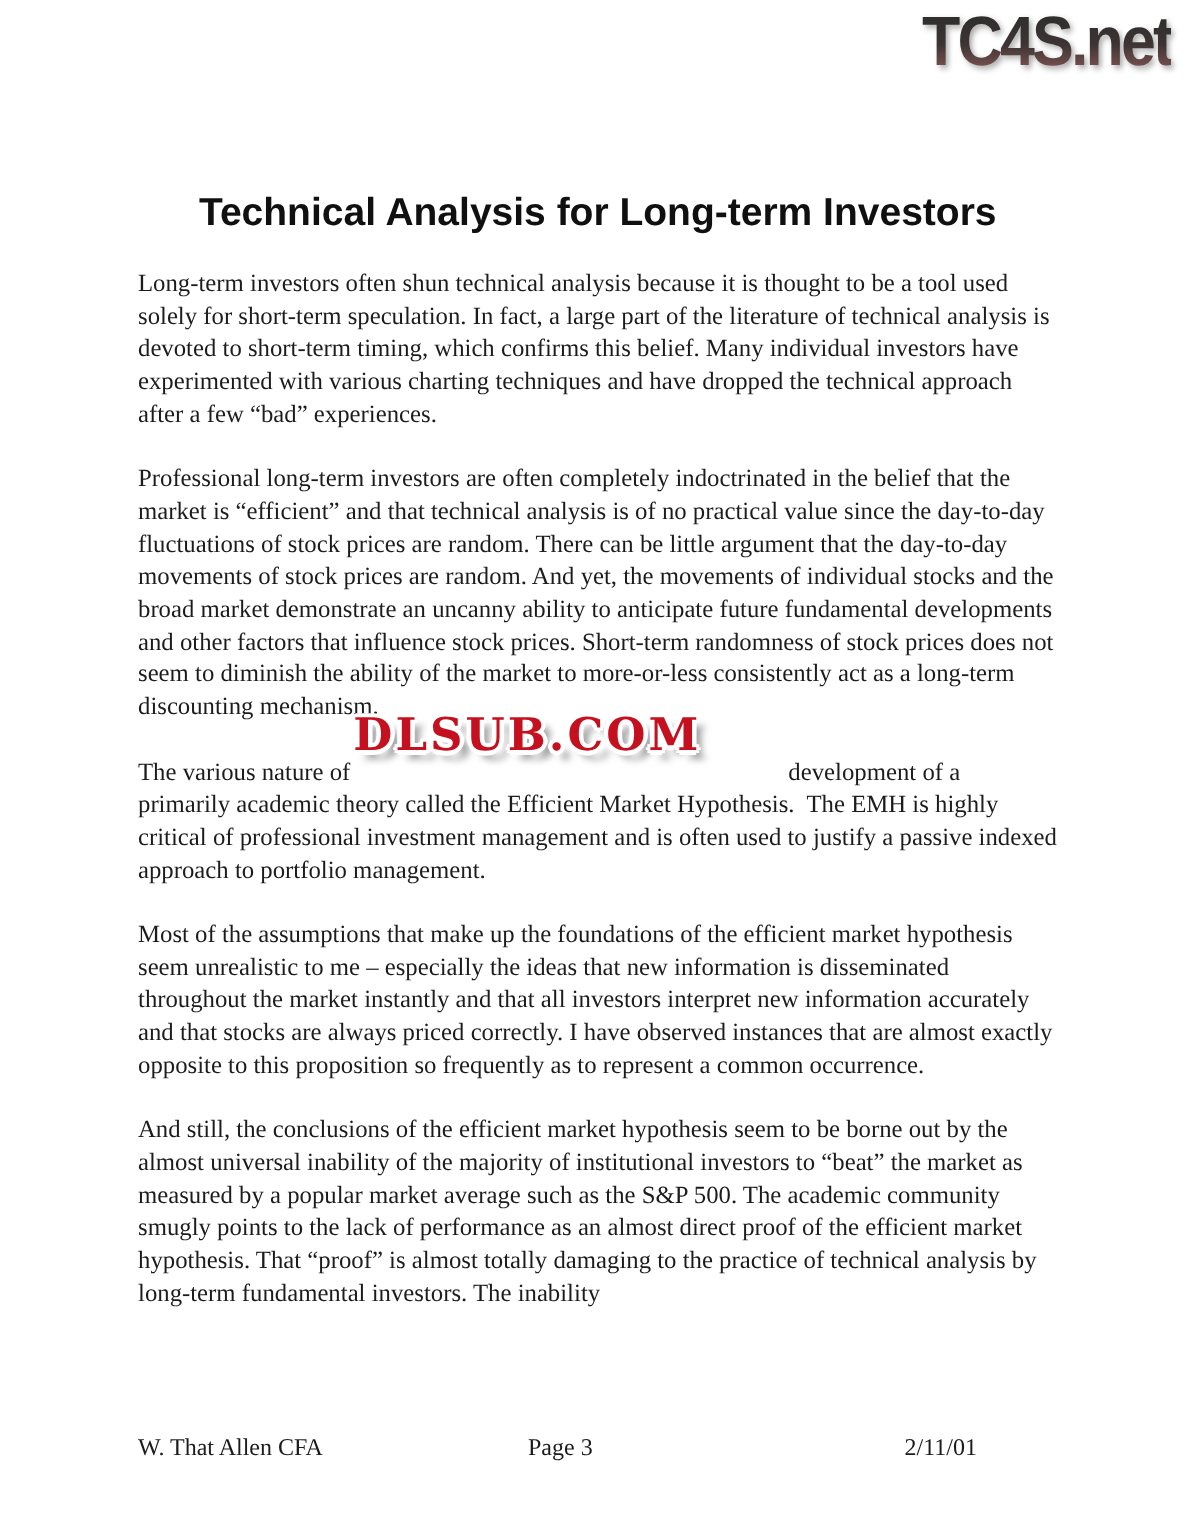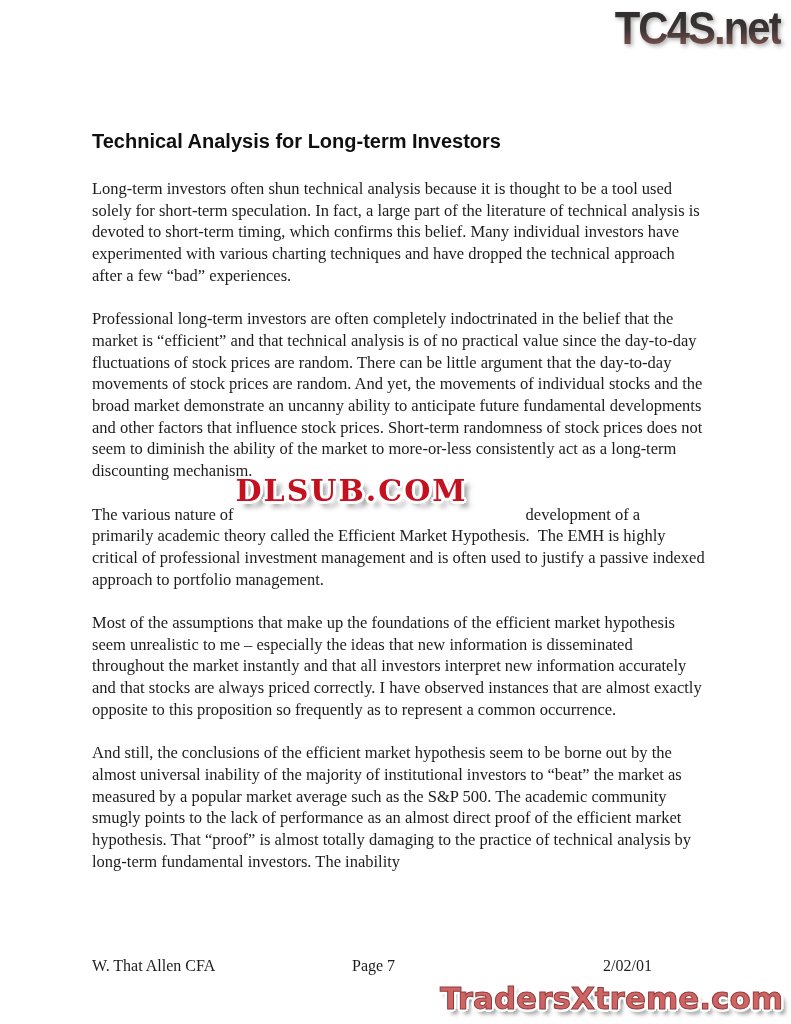--- a/index.html
+++ b/index.html
@@ -28,22 +28,23 @@
     color:transparent;
     filter:drop-shadow(2px 2px 2px rgba(70,70,70,0.45));
     white-space:nowrap;
   }
 
   .content { position:absolute; left:92px; top:129px; width:613px; }
 
   .doc-title {
     font-family:"Liberation Sans", sans-serif;
     font-weight:bold;
-    font-size:20px;
+    font-size:26px;
     line-height:24px;
+    text-align:center;
     margin:0 0 25px 0;
     color:#101010;
   }
 
   .content p {
     font-size:16.5px;
     line-height:21.7px;
     margin:0 0 21.7px 0;
     white-space:pre-wrap;
   }
@@ -114,19 +115,18 @@
     <p><span>The various nature of</span><span class="dlsub-wrap"><span class="dlsub">DLSUB.COM</span></span><span>development of a primarily academic theory called the Efficient Market Hypothesis.  The EMH is highly critical of professional investment management and is often used to justify a passive indexed approach to portfolio management.</span></p>
 
     <p>Most of the assumptions that make up the foundations of the efficient market hypothesis seem unrealistic to me – especially the ideas that new information is disseminated throughout the market instantly and that all investors interpret new information accurately and that stocks are always priced correctly. I have observed instances that are almost exactly opposite to this proposition so frequently as to represent a common occurrence.</p>
 
     <p>And still, the conclusions of the efficient market hypothesis seem to be borne out by the almost universal inability of the majority of institutional investors to “beat” the market as measured by a popular market average such as the S&amp;P 500. The academic community smugly points to the lack of performance as an almost direct proof of the efficient market hypothesis. That “proof” is almost totally damaging to the practice of technical analysis by long-term fundamental investors. The inability</p>
 
   </div>
 
   <div class="footer">
     <span class="footer-author">W. That Allen CFA</span>
-    <span class="footer-page">Page 7</span>
-    <span class="footer-date">2/02/01</span>
+    <span class="footer-page">Page 3</span>
+    <span class="footer-date">2/11/01</span>
   </div>
 
-  <div class="tx-watermark">TradersXtreme.com</div>
 
 </div>
 
 </body></html>

